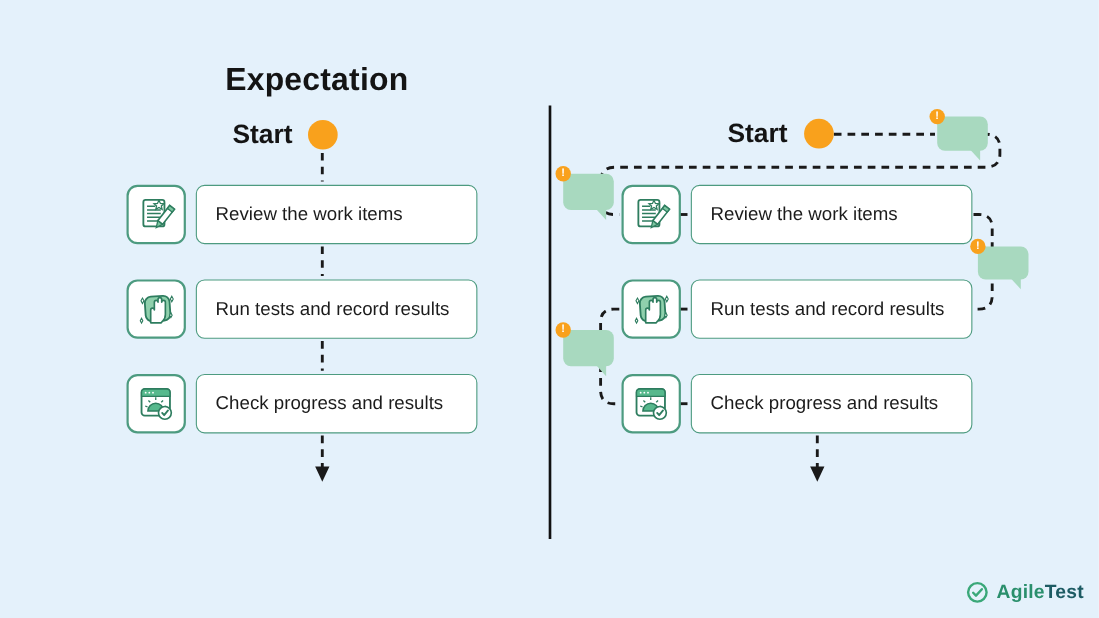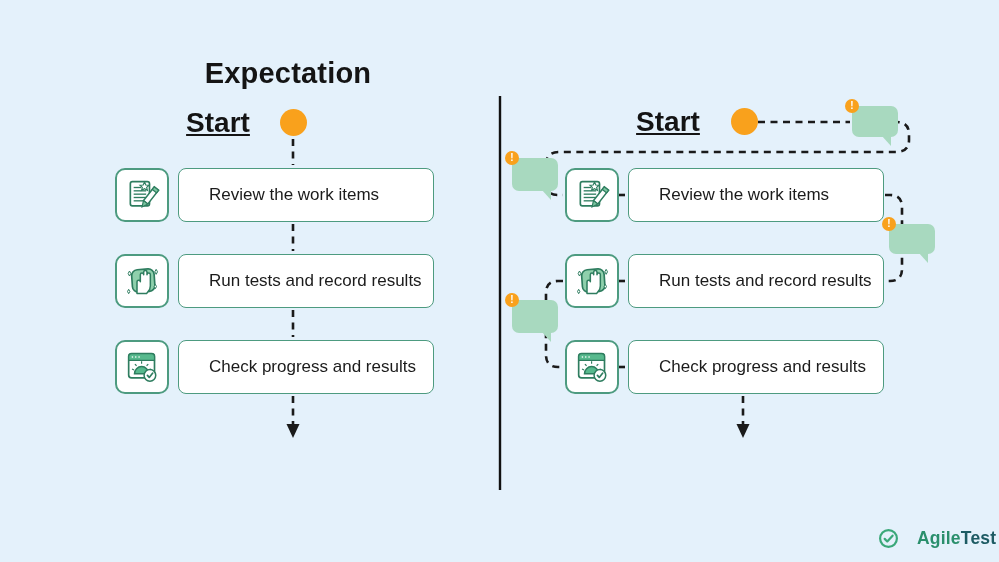--- a/index.html
+++ b/index.html
@@ -13,57 +13,57 @@
   .paths-layer{position:absolute;left:0;top:0;z-index:1;}
   .col-title{
     position:absolute;z-index:3;
     width:400px;text-align:center;
     font-size:29px;font-weight:700;color:#141414;
     letter-spacing:.2px;
   }
   .title-expectation{left:88px;top:57px;}
   .title-reality{left:544px;top:57px;}
   .start-label{
-    position:absolute;z-index:3;width:96px;text-align:center;
-    font-size:28px;font-weight:700;color:#141414;line-height:26px;text-decoration:underline;
+    position:absolute;z-index:3;width:96px;text-align:right;
+    font-size:24px;font-weight:700;color:#141414;line-height:26px;
   }
   .start-dot{
     position:absolute;z-index:3;width:27px;height:27px;border-radius:50%;
     background:#f9a11c;
   }
   .icon-box{
     position:absolute;z-index:3;width:54px;height:54px;box-sizing:border-box;
     background:#ffffff;border:2px solid #4d9b80;border-radius:10px;
     display:flex;align-items:center;justify-content:center;
   }
   .text-box{
     position:absolute;z-index:3;width:256px;height:54px;box-sizing:border-box;
     background:#ffffff;border:1.8px solid #4d9b80;border-radius:8px;
     display:flex;align-items:center;
-    padding-left:30px;
+    padding-left:17px;
     font-size:17px;color:#1b1b1b;
   }
   .bubble{
     position:absolute;z-index:2;background:#a8d9bf;border-radius:7px;
   }
   .bubble::after{
     content:"";position:absolute;bottom:-9px;right:7px;
     width:0;height:0;
     border-top:11px solid #a8d9bf;
     border-left:10px solid transparent;
   }
   .badge{
     position:absolute;left:-7px;top:-7px;z-index:4;
     width:14px;height:14px;border-radius:50%;
     background:#f9a11c;color:#ffffff;
     font-size:10px;font-weight:700;line-height:14px;text-align:center;
   }
   .logo{
     position:absolute;left:878px;top:528px;z-index:3;
-    display:flex;align-items:center;gap:18px;justify-content:center;
+    display:flex;align-items:center;gap:7px;justify-content:center;
   }
   .logo-text{font-size:17.5px;font-weight:700;letter-spacing:.2px;}
   .logo-agile{color:#2a8f6c;}
   .logo-test{color:#1d5b63;}
   .step-icon{width:40px;height:40px;}
 </style>
 </head>
 <body>
 
 <div class="canvas">

